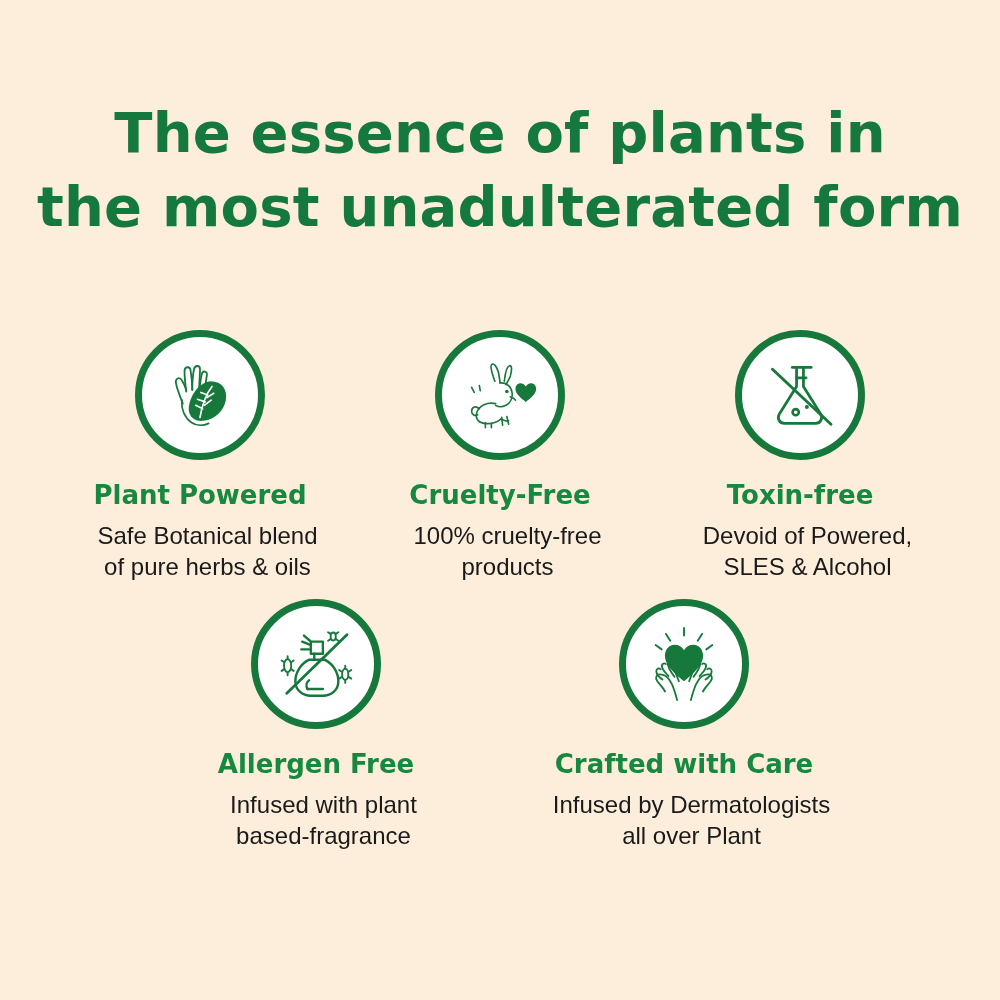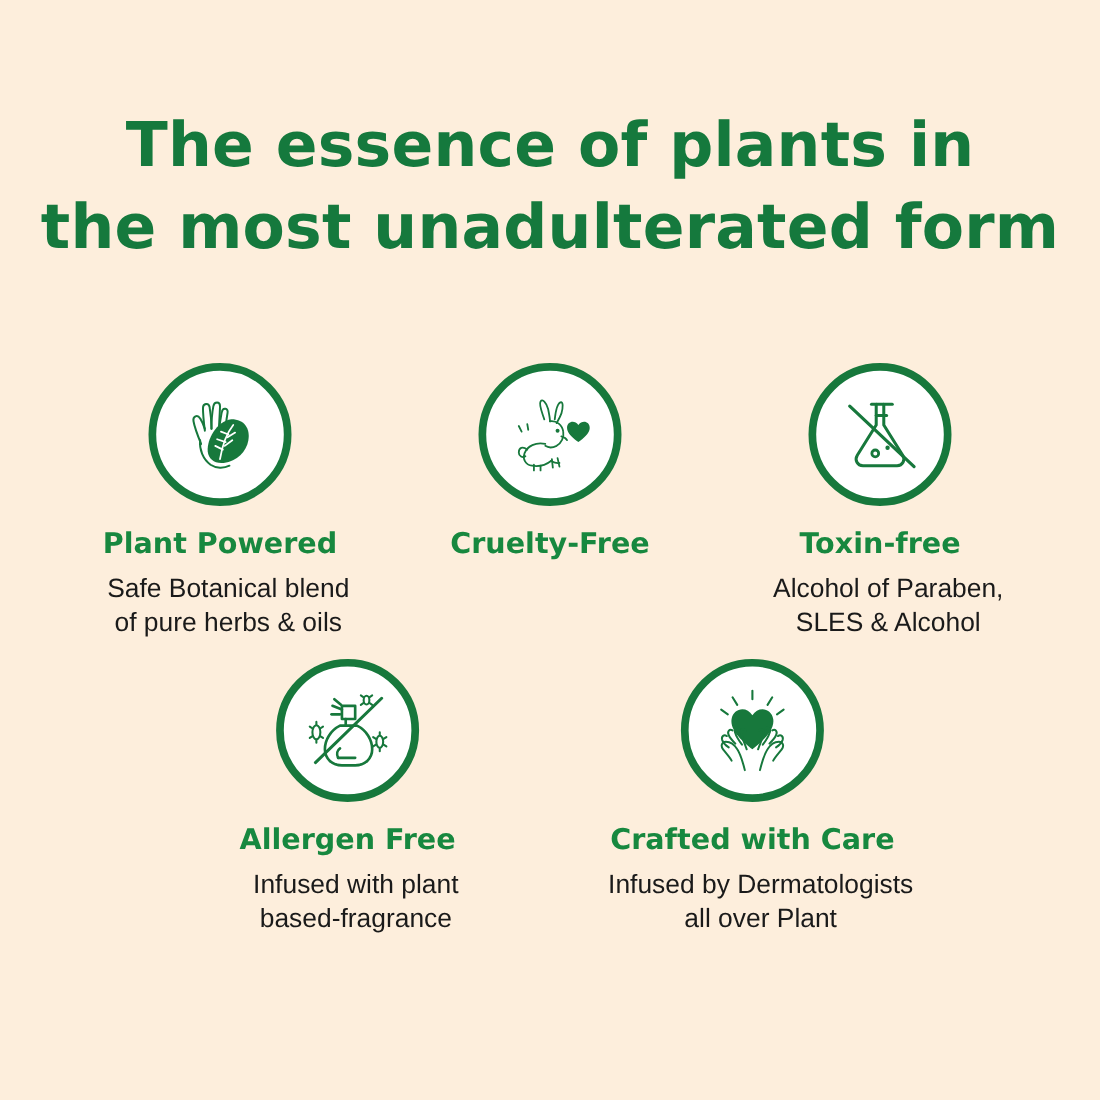--- a/index.html
+++ b/index.html
@@ -170,40 +170,44 @@
                 <path d="M62 52 C65 53 67 54 68 56"></path>
                 <path d="M20 47 L17 41"></path>
                 <path d="M27 45 L26 39"></path>
               </g>
               <circle cx="58" cy="46" r="2.1" fill="#17783c"></circle>
               <path d="M80 40 C84 34 92 36 92 43 C92 49 85 54 80 58 C75 54 68 49 68 43 C68 36 76 34 80 40 Z" fill="#17783c"></path>
             </svg>
           </span>
         </div>
         <div class="feature-title">Cruelty-Free</div>
+        <div class="feature-desc">
+          <span class="dline">100% cruelty-free</span>
+          <span class="dline">products</span>
+        </div>
       </div>
 
       <div class="feature">
         <div class="icon-circle">
           <span>
             <svg viewBox="0 0 100 100" fill="none" xmlns="http://www.w3.org/2000/svg">
               <g stroke="#17783c" stroke-width="3.2" stroke-linecap="round" stroke-linejoin="round">
                 <path d="M41 18 H63"></path>
                 <path d="M46 18 V40 L26 72 C23 77 26 83 32 83 H68 C74 83 77 77 74 72 L54 40 V18"></path>
                 <path d="M46 30 H57"></path>
               </g>
               <circle cx="45" cy="70" r="3.6" stroke="#17783c" stroke-width="3"></circle>
               <circle cx="58" cy="64" r="2.3" fill="#17783c"></circle>
               <path d="M18 20 L86 84" stroke="#17783c" stroke-width="3.4" stroke-linecap="round"></path>
             </svg>
           </span>
         </div>
         <div class="feature-title">Toxin-free</div>
         <div class="feature-desc">
-          <span class="dline">Alcohol of Paraben,</span>
+          <span class="dline">Devoid of Powered,</span>
           <span class="dline">SLES &amp; Alcohol</span>
         </div>
       </div>
 
     </div>
 
     <div class="row row-two">
 
       <div class="feature">
         <div class="icon-circle">

